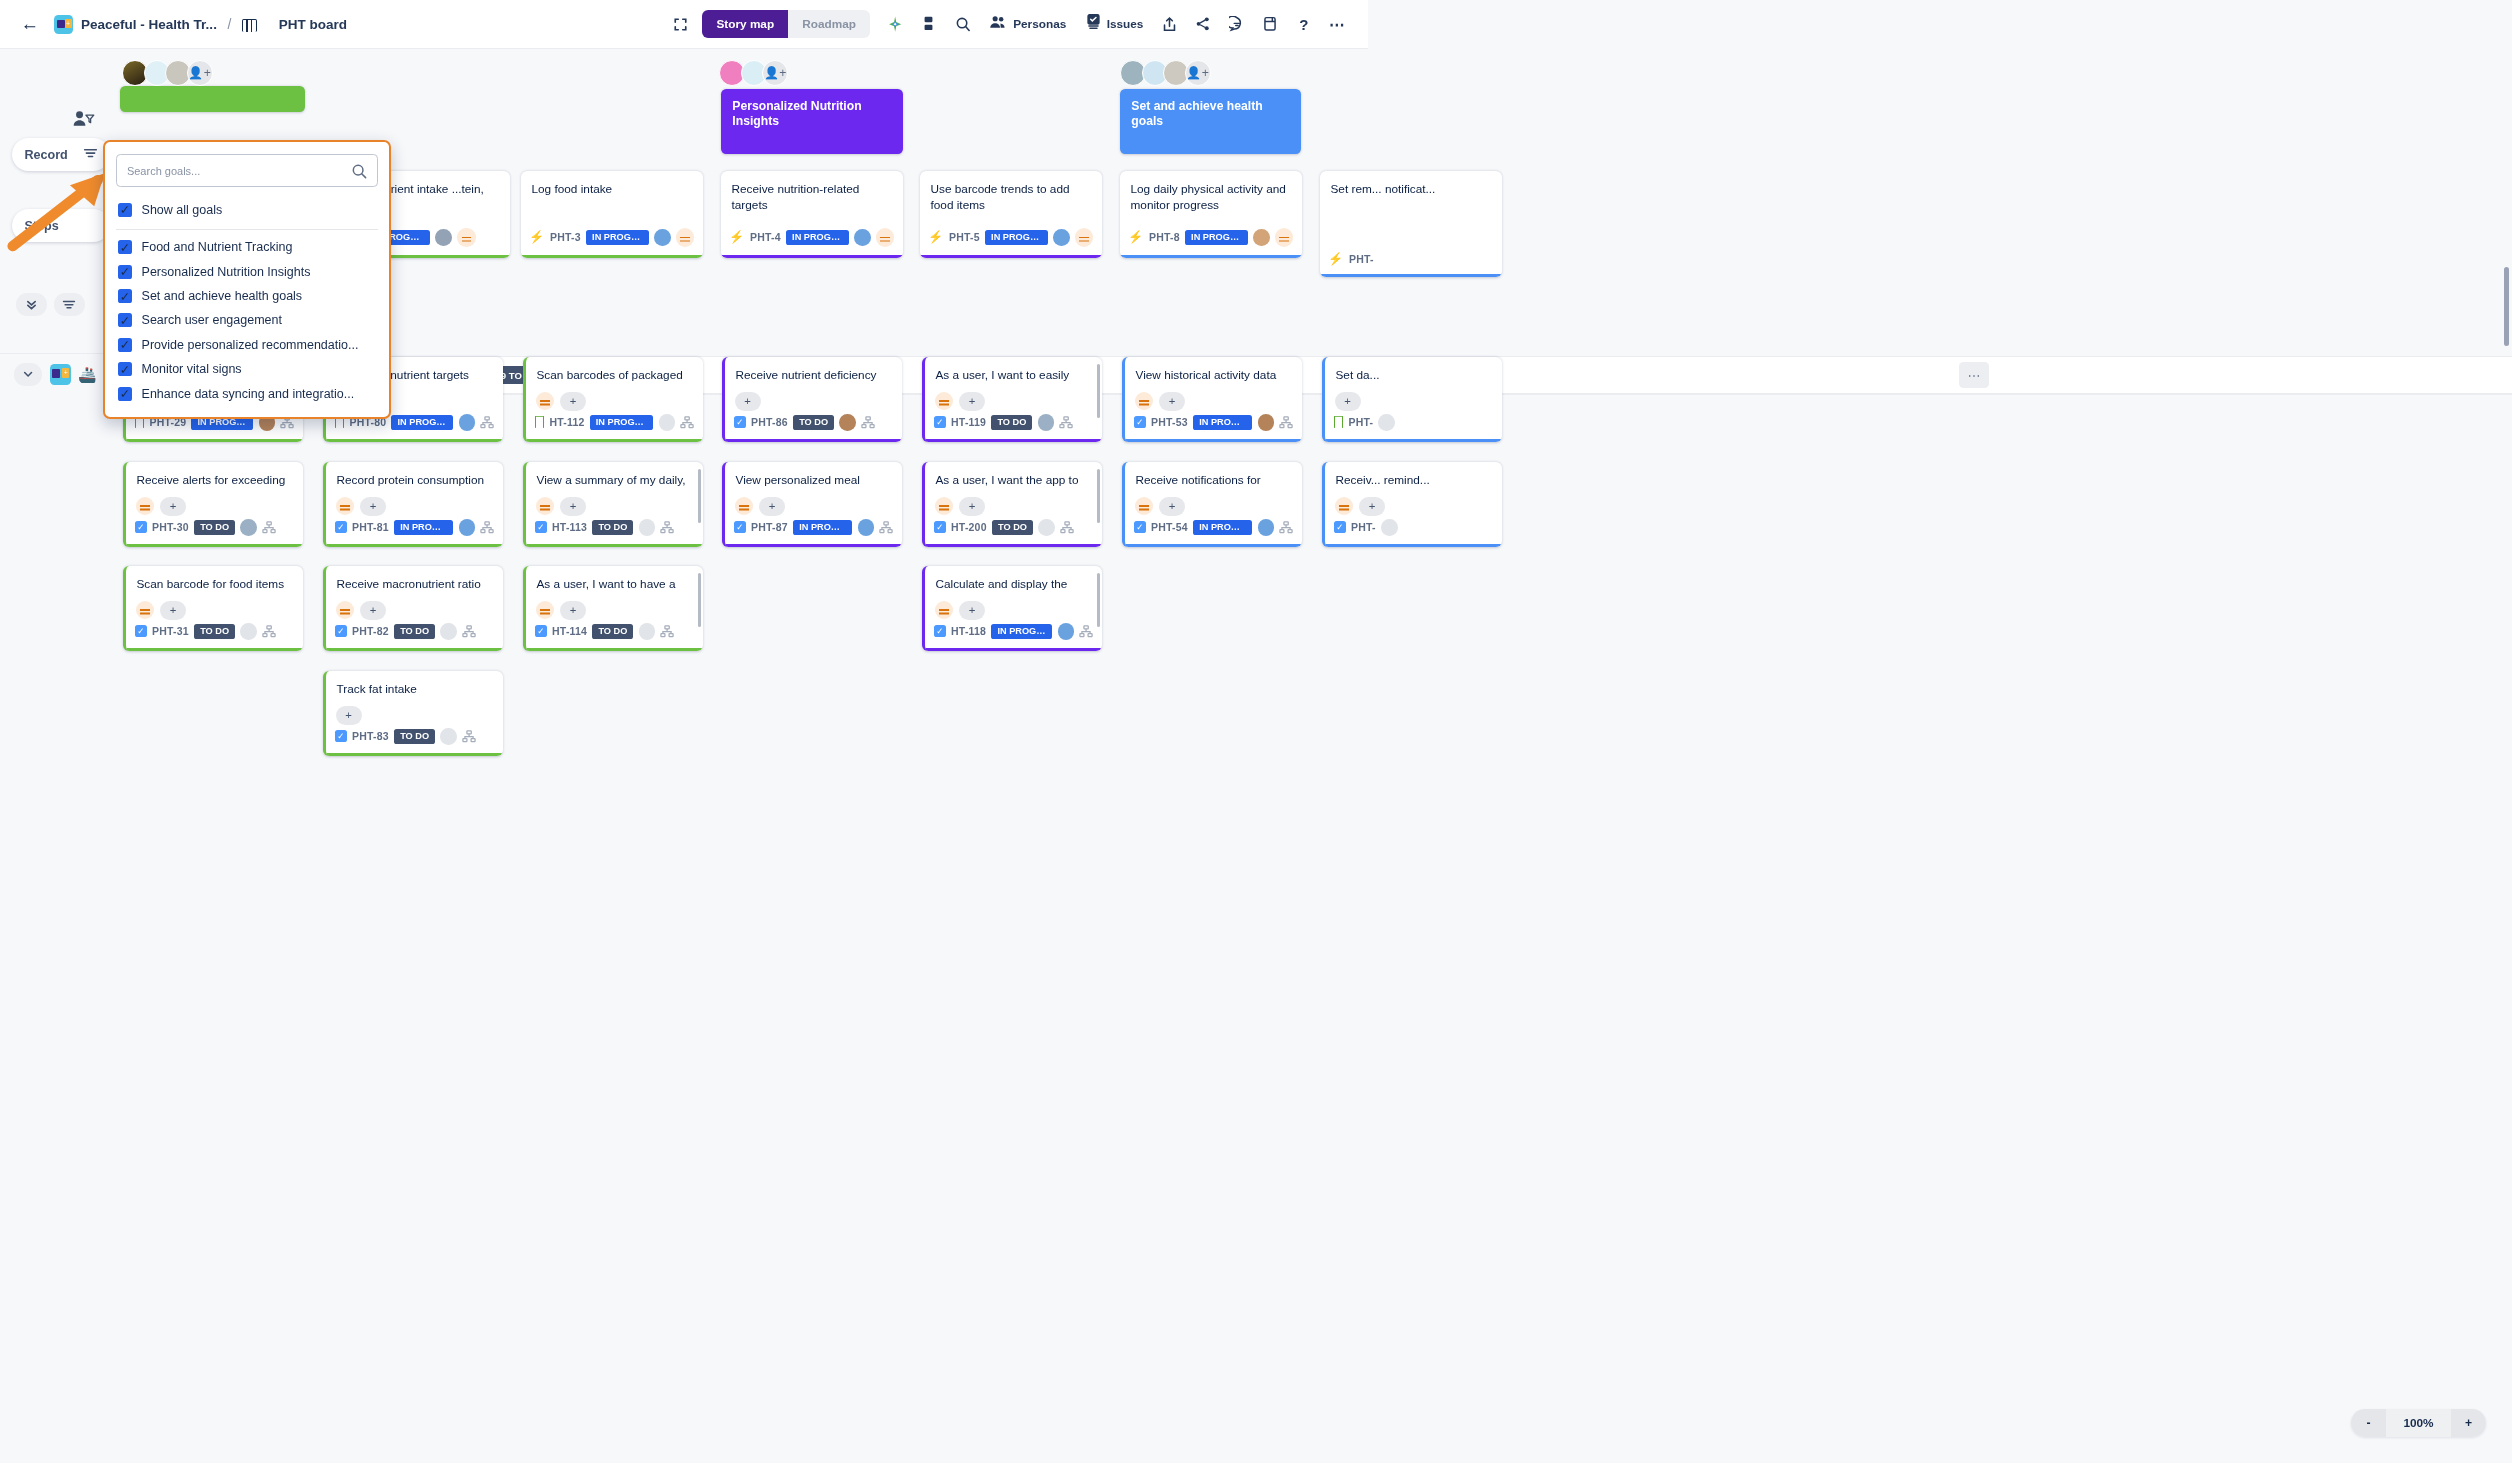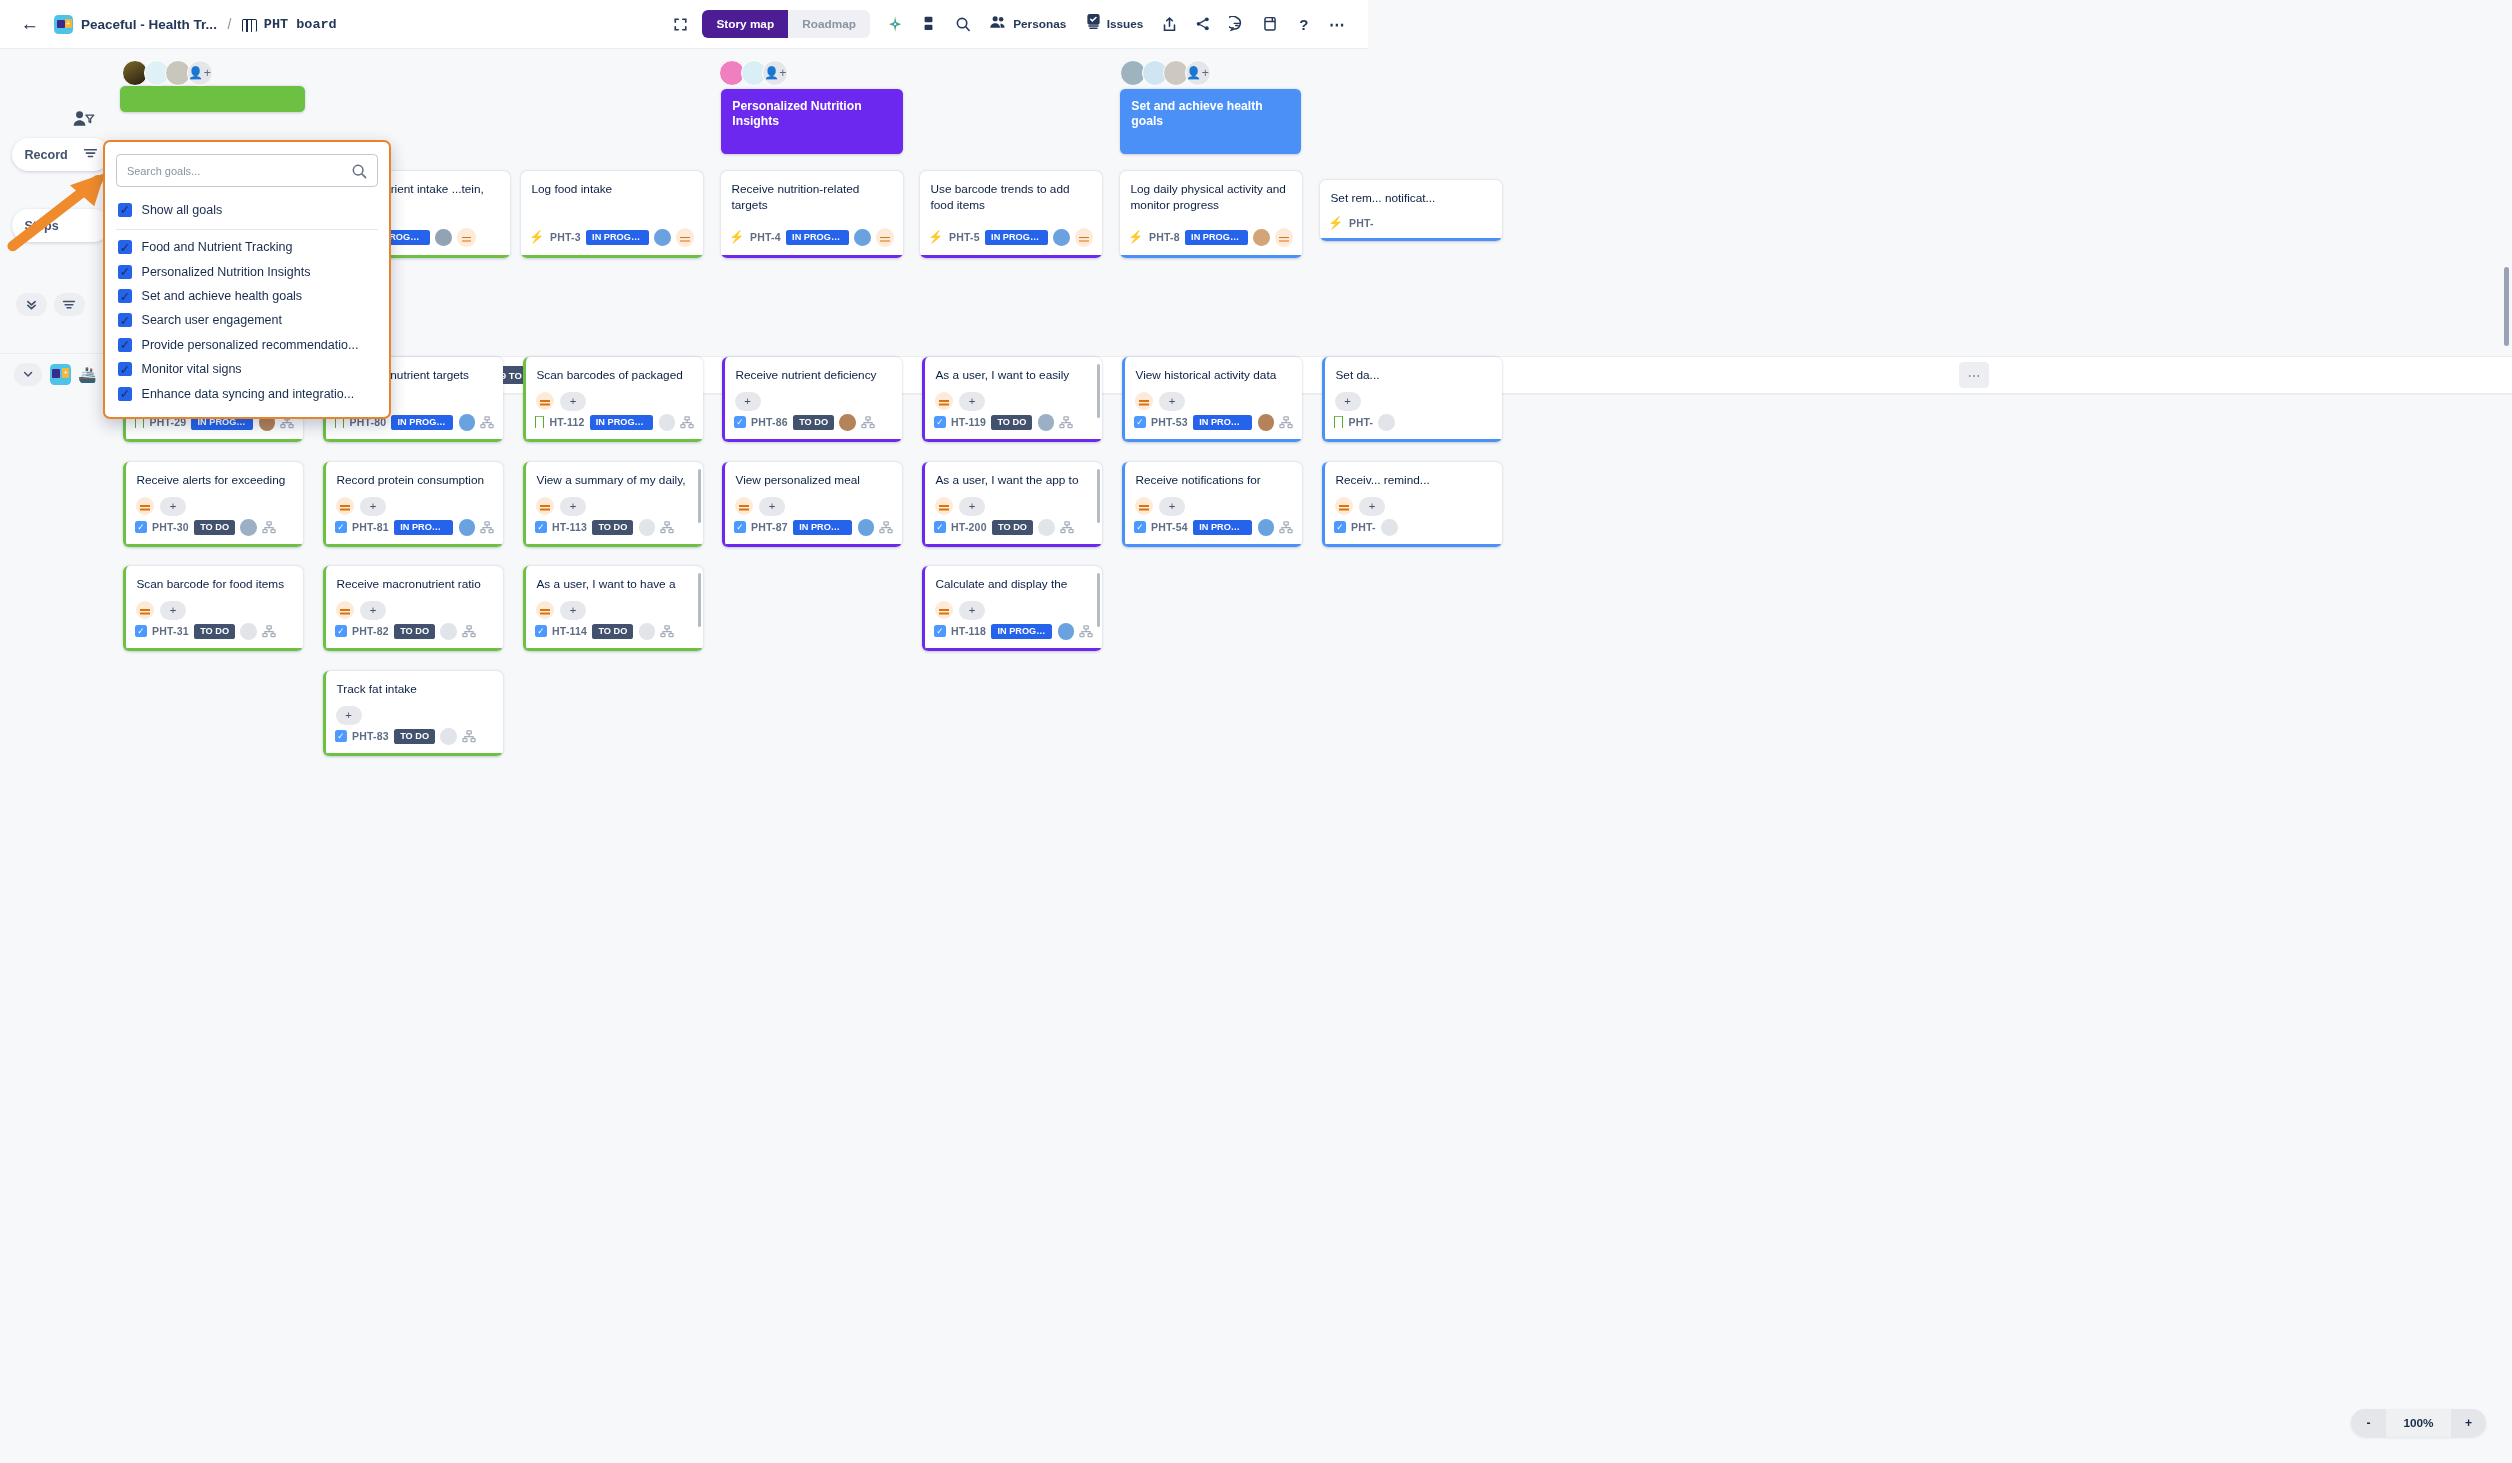--- a/index.html
+++ b/index.html
@@ -13,21 +13,21 @@
     display:flex; align-items:center; justify-content:center; cursor:pointer; }
   .proj-chip { display:flex; align-items:center; gap:7.9px; margin-left:10.5px; cursor:pointer; }
   .proj-ico { width:19px; height:19px; border-radius:4.4px; background:#4dc3e8;
     position:relative; flex:none; }
   .proj-ico:before { content:""; position:absolute; left:2.6px; top:5.2px; width:7.9px; height:8.7px;
     background:#3b2a8c; border-radius:0.9px; }
   .proj-ico:after { content:"+"; position:absolute; right:1.7px; top:4.4px; width:7px; height:9.6px;
     background:#f5b73d; border-radius:0.9px; font-size:7px; color:#fff; line-height:9.6px; text-align:center; }
   .proj-name { font-size:13.5px; font-weight:600; color:#253858; white-space:nowrap; }
   .slash { margin:0 10.5px; color:#8993a4; font-size:14px; }
-  .board-chip { display:flex; align-items:flex-end; gap:7px; cursor:pointer;font-family:Liberation Mono, monospace; }
+  .board-chip { display:flex; align-items:flex-end; gap:22px; cursor:pointer; }
   .board-glyph { width:15px; height:13px; border:1.7px solid #172b4d; border-radius:1.7px;
     position:relative; flex:none; border-bottom:none; }
   .board-glyph:before,.board-glyph:after { content:""; position:absolute; top:0; bottom:0;
     width:1.7px; background:#172b4d; }
   .board-glyph:before { left:3.5px; } .board-glyph:after { right:3.5px; }
   .board-name { font-size:13.5px; font-weight:600; color:#253858; }
 
   .tb-right { margin-left:auto; display:flex; align-items:center; gap:3.5px; }
   .icon-btn { width:30px; height:30px; display:flex; align-items:center; justify-content:center;
     border-radius:5.2px; cursor:pointer; color:#253858; }
@@ -347,21 +347,21 @@
       <span class="key">PHT-8</span>
       <span class="chip prog">IN PROGR...</span>
       <span class="mini-av" style="background:#d2a478"></span>
       <span class="prio">
           <i></i>
         </span>
     </div>
     <div class="ubar" style="background:#4a90f7"></div>
   </div>
 
-  <div class="scard" style="left:1320px;top:131px;width:182px;height:61px;">
+  <div class="scard" style="left:1320px;top:122px;width:182px;height:106px;">
     <div class="body">
       <div class="ttl">Set rem... notificat...</div>
       </div>
     <div class="foot">
       <span class="bolt">⚡</span>
       <span class="key">PHT-</span>
     </div>
     <div class="ubar" style="background:#4a90f7"></div>
   </div>
 

